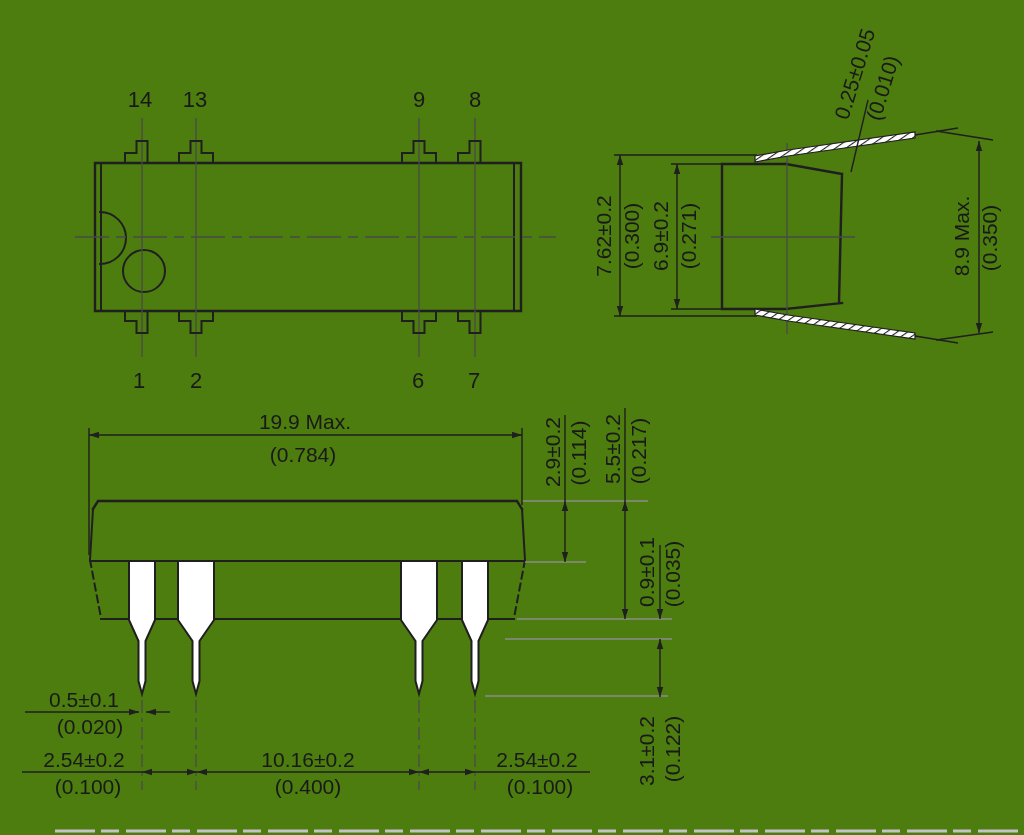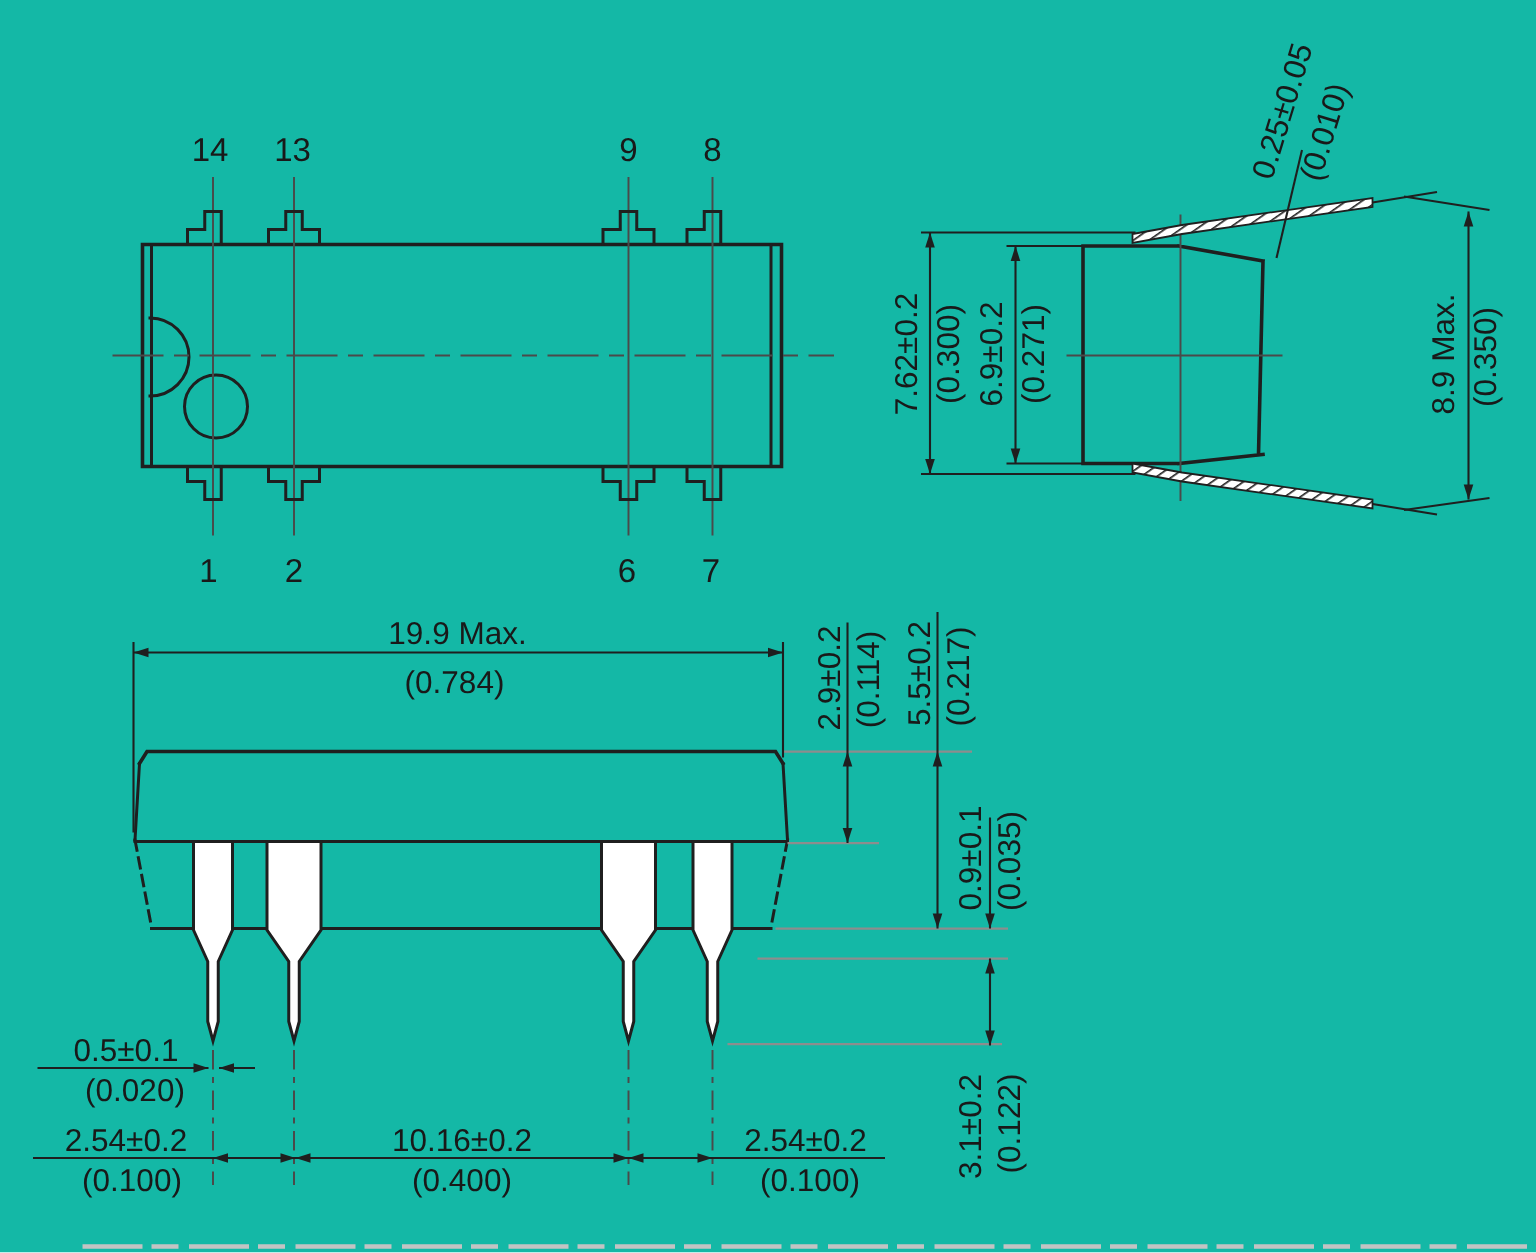--- a/index.html
+++ b/index.html
@@ -1,16 +1,16 @@
 <!DOCTYPE html>
 <html style="--line: #1f1f1f; --aux: #8d8d8d; --background: #ffffff;"><head>
 <meta charset="utf-8">
 <style>
   html,body{margin:0;padding:0;background:#fff;}
-  .sheet{width:1024px;height:835px;position:relative;background:#14b8a6;filter:blur(0.25px);}
+  .sheet{width:1024px;height:835px;position:relative;background:#4d7c0f;filter:blur(0.25px);}
   svg{display:block;}
   .outline{stroke:var(--line);stroke-width:2.4;fill:none;stroke-linejoin:miter;stroke-linecap:square;}
   .outline2{stroke:var(--line);stroke-width:2;fill:none;stroke-linecap:square;}
   .thin{stroke:var(--line);stroke-width:1.4;fill:none;stroke-linecap:butt;}
   .aux{stroke:var(--aux);stroke-width:1.5;fill:none;}
   .cl{stroke:#4a4a4a;stroke-width:1.3;fill:none;}
   .arr{fill:var(--line);stroke:none;}
   .blade{fill:#fff;stroke:var(--line);stroke-width:2;stroke-linejoin:miter;}
   .band{fill:url(#hatch);stroke:var(--line);stroke-width:1.2;}
   text{fill:#191919;font-family:"Liberation Sans",sans-serif;font-size:21px;}

